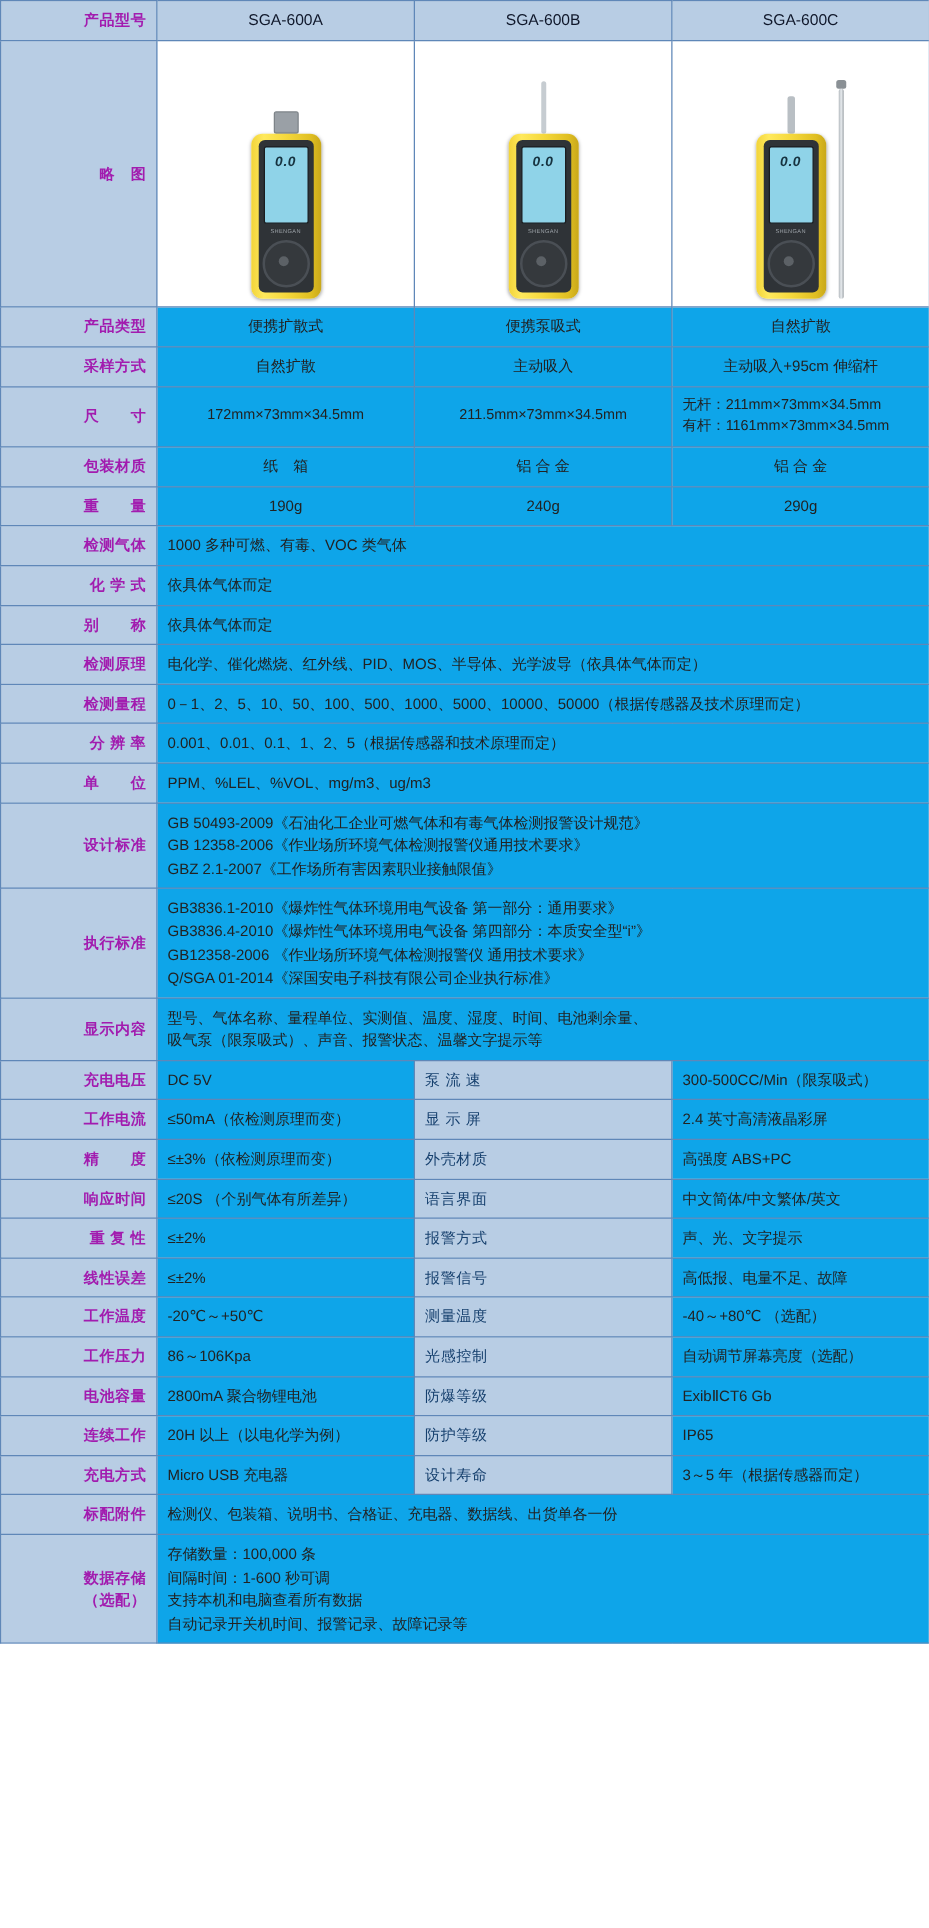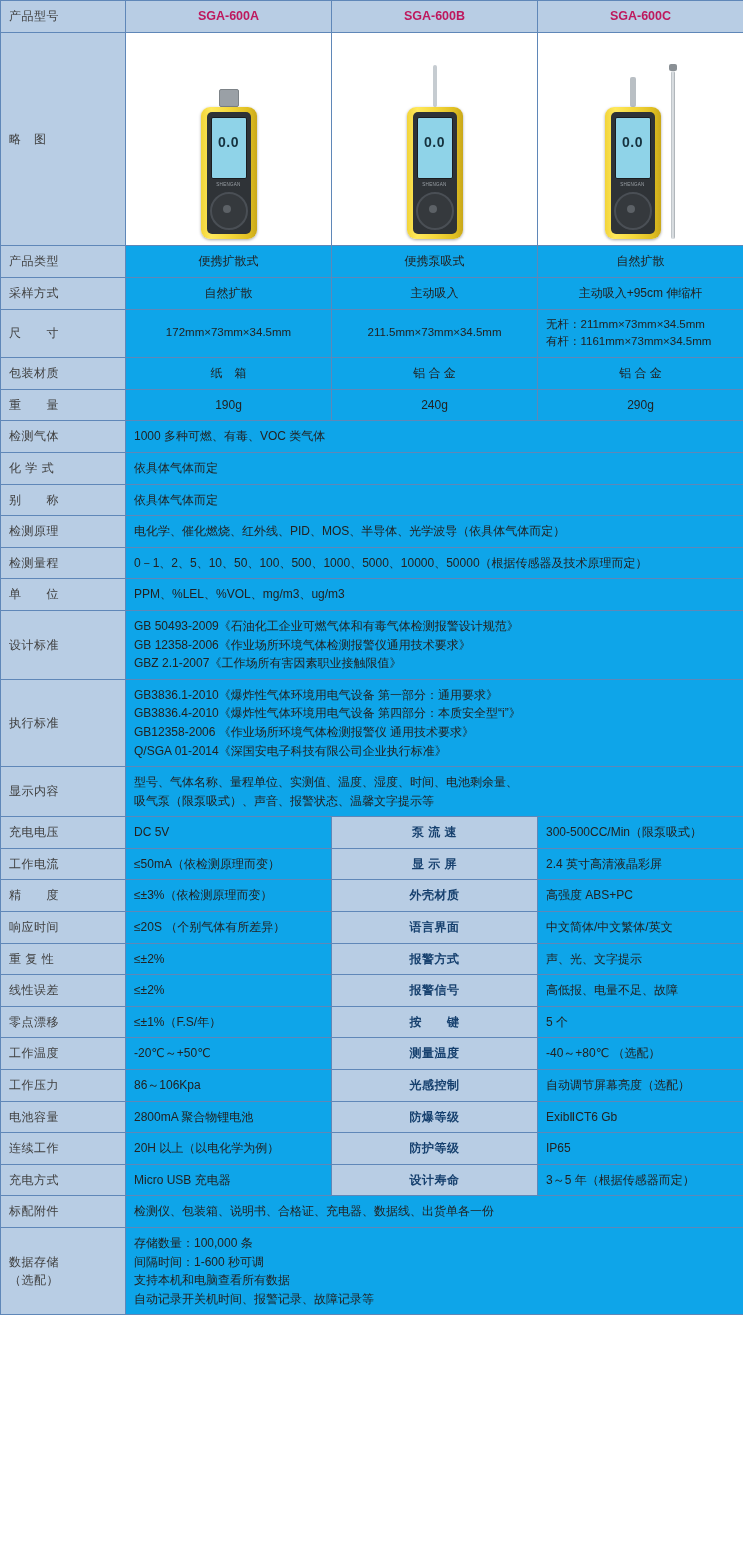--- a/index.html
+++ b/index.html
@@ -18,43 +18,42 @@
   }
   table.spec td{
     border:1px solid #5f87b8;
     padding:6px 8px;
     vertical-align:middle;
     line-height:1.55;
     word-break:break-all;
   }
   .lbl{
     background:#b8cde4;
-    color:#404040;
-    font-weight:normal;
-    text-align:left;
+    color:#a21caf;
+    font-weight:bold;
+    text-align:right;
     width:125px;
     letter-spacing:0.5px;
   }
   .lbl2{
     background:#b8cde4;
     color:#16406e;
-    font-weight:bold;
-    text-align:center;
+    font-weight:normal;
     letter-spacing:0.5px;
   }
   .val{
     background:#0ea5e9;
     color:#222;
     text-align:left;
   }
   .val.ctr{text-align:center;}
   .hdr{
     background:#b8cde4;
-    color:#be185d;
-    font-weight:bold;
+    color:#0f172a;
+    font-weight:normal;
     text-align:center;
     font-size:12.5px;
   }
   .pic-cell{
     background:#ffffff;
     height:200px;
     text-align:center;
     vertical-align:middle;
     padding:0;
   }
@@ -71,21 +70,21 @@
   }
   .face{
     position:absolute;left:6px;right:6px;top:5px;bottom:5px;
     background:#2f3337;border-radius:5px;
   }
   .screen{
     position:absolute;left:4px;right:4px;top:5px;height:60px;
     background:#8fd3e8;border:1px solid #1a1d20;border-radius:2px;
     color:#123; font-size:7px; text-align:center;
   }
-  .screen .big{font-size:14px;font-weight:bold;color:#16323f;margin-top:14px;letter-spacing:.5px;}
+  .screen .big{font-size:11px;font-weight:bold;color:#16323f;margin-top:4px;letter-spacing:.5px;font-style:italic;}
   .brand{
     position:absolute;left:0;right:0;top:70px;text-align:center;
     color:#9aa0a6;font-size:4.5px;letter-spacing:.3px;
   }
   .keys{
     position:absolute;left:0;right:0;top:80px;height:40px;
   }
   .kring{
     width:34px;height:34px;border-radius:50%;
     border:2px solid #4a4f55;background:#35393d;
@@ -246,20 +245,24 @@
     </tr>
     <tr>
       <td class="lbl">检测原理</td>
       <td class="val" colspan="3">电化学、催化燃烧、红外线、PID、MOS、半导体、光学波导（依具体气体而定）</td>
     </tr>
     <tr>
       <td class="lbl">检测量程</td>
       <td class="val" colspan="3">0－1、2、5、10、50、100、500、1000、5000、10000、50000（根据传感器及技术原理而定）</td>
     </tr>
     <tr>
+      <td class="lbl">分 辨 率</td>
+      <td class="val" colspan="3">0.001、0.01、0.1、1、2、5（根据传感器和技术原理而定）</td>
+    </tr>
+    <tr>
       <td class="lbl">单　　位</td>
       <td class="val" colspan="3">PPM、%LEL、%VOL、mg/m3、ug/m3</td>
     </tr>
     <tr>
       <td class="lbl">设计标准</td>
       <td class="val multi" colspan="3">GB 50493-2009《石油化工企业可燃气体和有毒气体检测报警设计规范》
 GB 12358-2006《作业场所环境气体检测报警仪通用技术要求》
 GBZ 2.1-2007《工作场所有害因素职业接触限值》</td>
     </tr>
     <tr>
@@ -303,26 +306,20 @@
       <td class="lbl">重 复 性</td>
       <td class="val">≤±2%</td>
       <td class="lbl2">报警方式</td>
       <td class="val">声、光、文字提示</td>
     </tr>
     <tr>
       <td class="lbl">线性误差</td>
       <td class="val">≤±2%</td>
       <td class="lbl2">报警信号</td>
       <td class="val">高低报、电量不足、故障</td>
-    </tr>
-    <tr>
-      <td class="lbl">零点漂移</td>
-      <td class="val">≤±1%（F.S/年）</td>
-      <td class="lbl2">按　　键</td>
-      <td class="val">5 个</td>
     </tr>
     <tr>
       <td class="lbl">工作温度</td>
       <td class="val">-20℃～+50℃</td>
       <td class="lbl2">测量温度</td>
       <td class="val">-40～+80℃ （选配）</td>
     </tr>
     <tr>
       <td class="lbl">工作压力</td>
       <td class="val">86～106Kpa</td>

